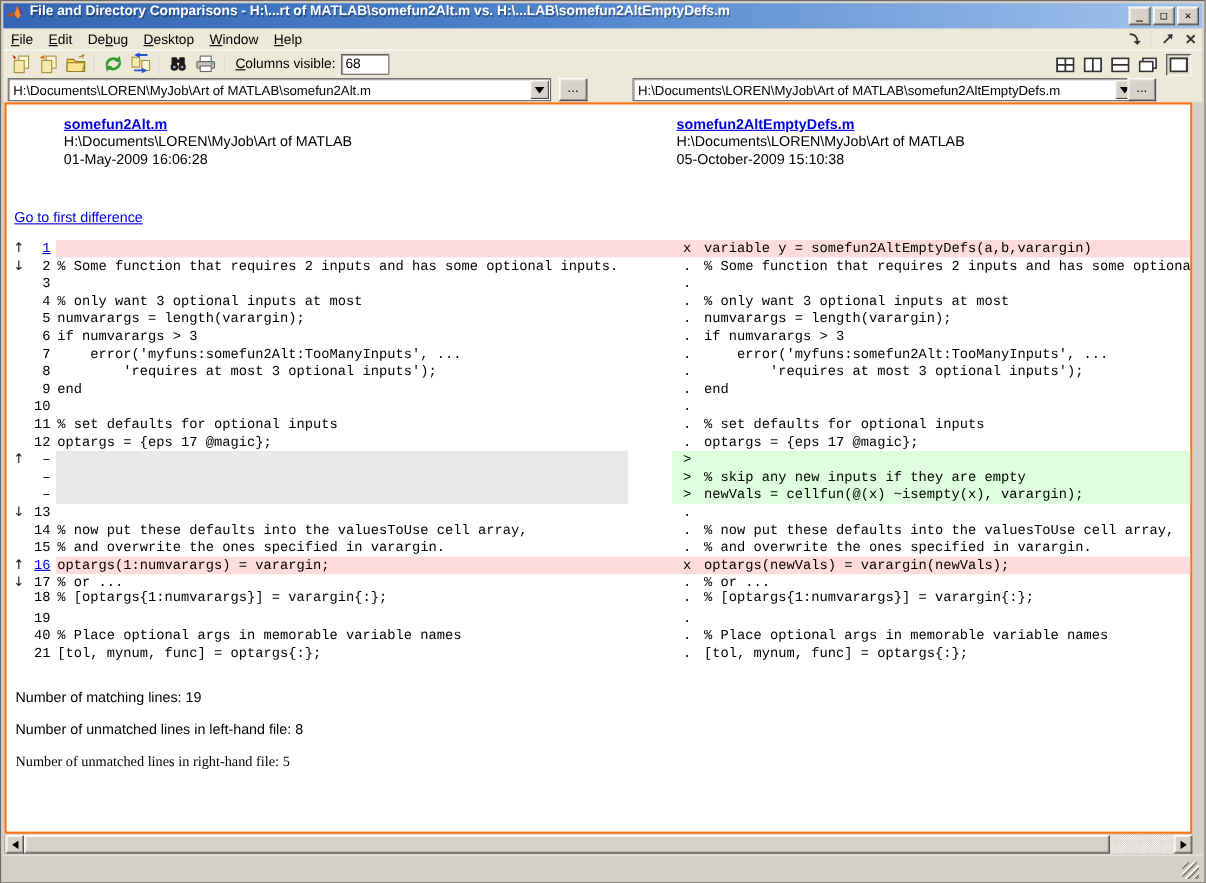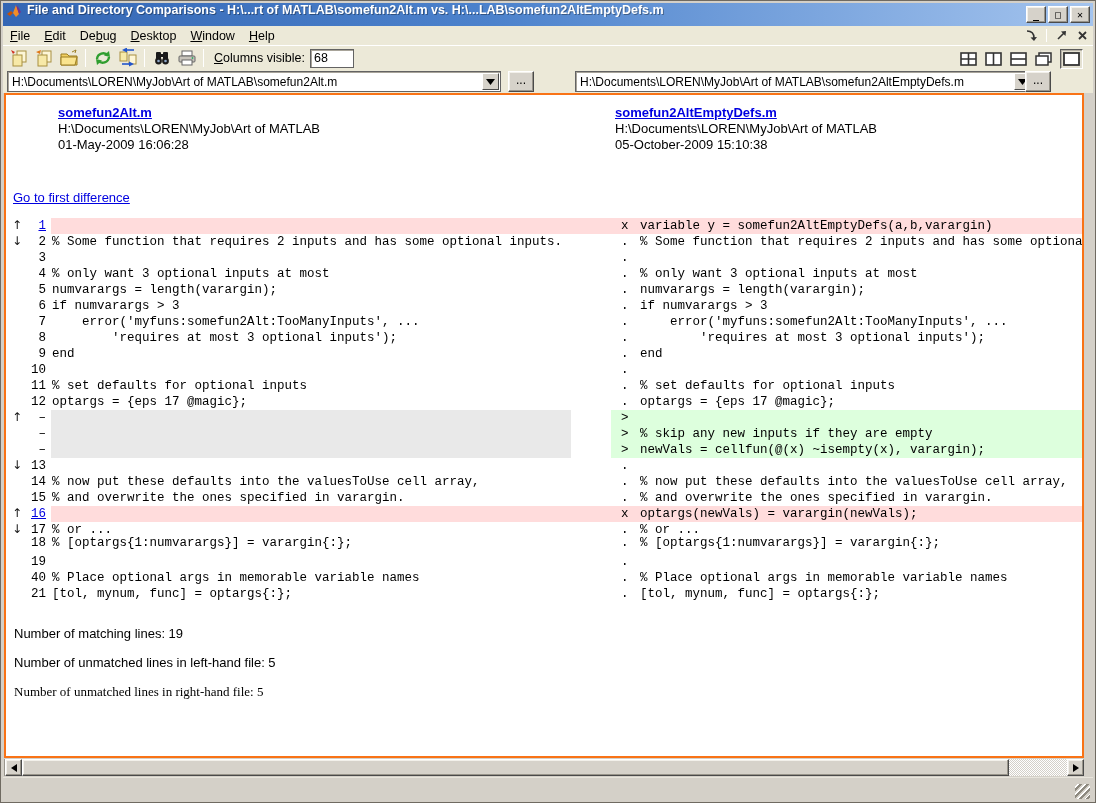--- a/index.html
+++ b/index.html
@@ -424,20 +424,21 @@
       <div class="drow" style="top: 395px;">
         <span class="lnum mono">15</span>
         <span class="lcode mono">% and overwrite the ones specified in varargin.</span>
         <span class="marker mono">.</span>
         <span class="rcode mono">% and overwrite the ones specified in varargin.</span>
       </div>
       <div class="drow" style="top: 411px;">
         <span class="band pink"></span>
         <span class="arrowc">↑</span>
         <span class="lnum mono numlink">16</span>
+        <span class="lcode mono">optargs(1:numvarargs) = varargin;</span>
         <span class="marker mono">x</span>
         <span class="rcode mono">optargs(newVals) = varargin(newVals);</span>
       </div>
       <div class="drow" style="top: 427px;">
         <span class="arrowc">↓</span>
         <span class="lnum mono">17</span>
         <span class="lcode mono">% or ...</span>
         <span class="marker mono">.</span>
         <span class="rcode mono">% or ...</span>
       </div>
@@ -461,21 +462,21 @@
       </div>
       <div class="drow" style="top: 491px;">
         <span class="lnum mono">21</span>
         <span class="lcode mono">[tol, mynum, func] = optargs{:};</span>
         <span class="marker mono">.</span>
         <span class="rcode mono">[tol, mynum, func] = optargs{:};</span>
       </div>
     </div>
   <div id="summary-lines">
       <div class="summary-line" style="top: 531px;">Number of matching lines: 19</div>
-      <div class="summary-line" style="top: 560px;">Number of unmatched lines in left-hand file: 5</div>
+      <div class="summary-line" style="top: 560px;">Number of unmatched lines in left-hand file: 8</div>
       <div class="summary-line" style="top: 589px; font-family: Liberation Serif, serif;">Number of unmatched lines in right-hand file: 5</div>
     </div>
 </div>
 
 <div class="hscroll">
   <span class="sbtn" style="left:0;">
     <svg width="6" height="8" viewBox="0 0 6 8">
         <polygon points="6,0 6,8 0,4" fill="#000"></polygon>
       </svg>
   </span>

